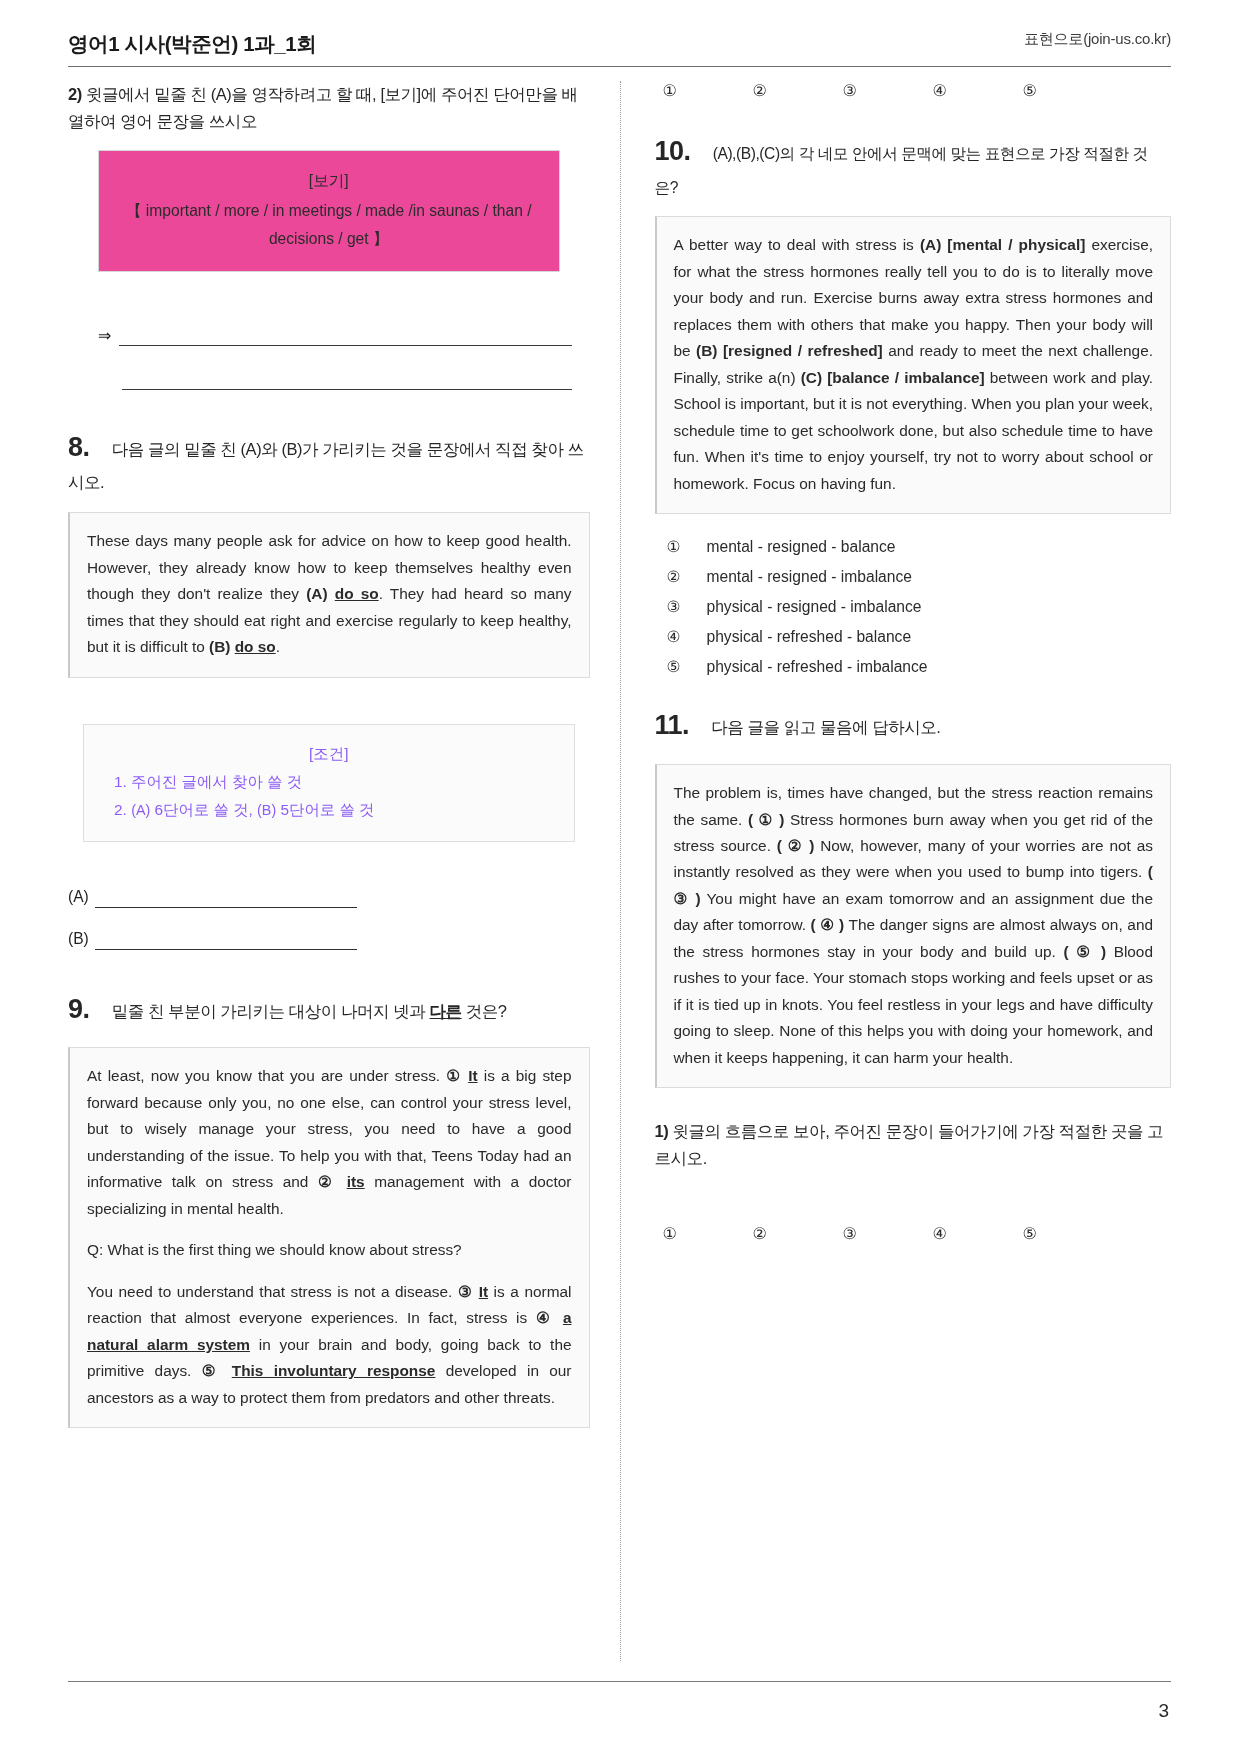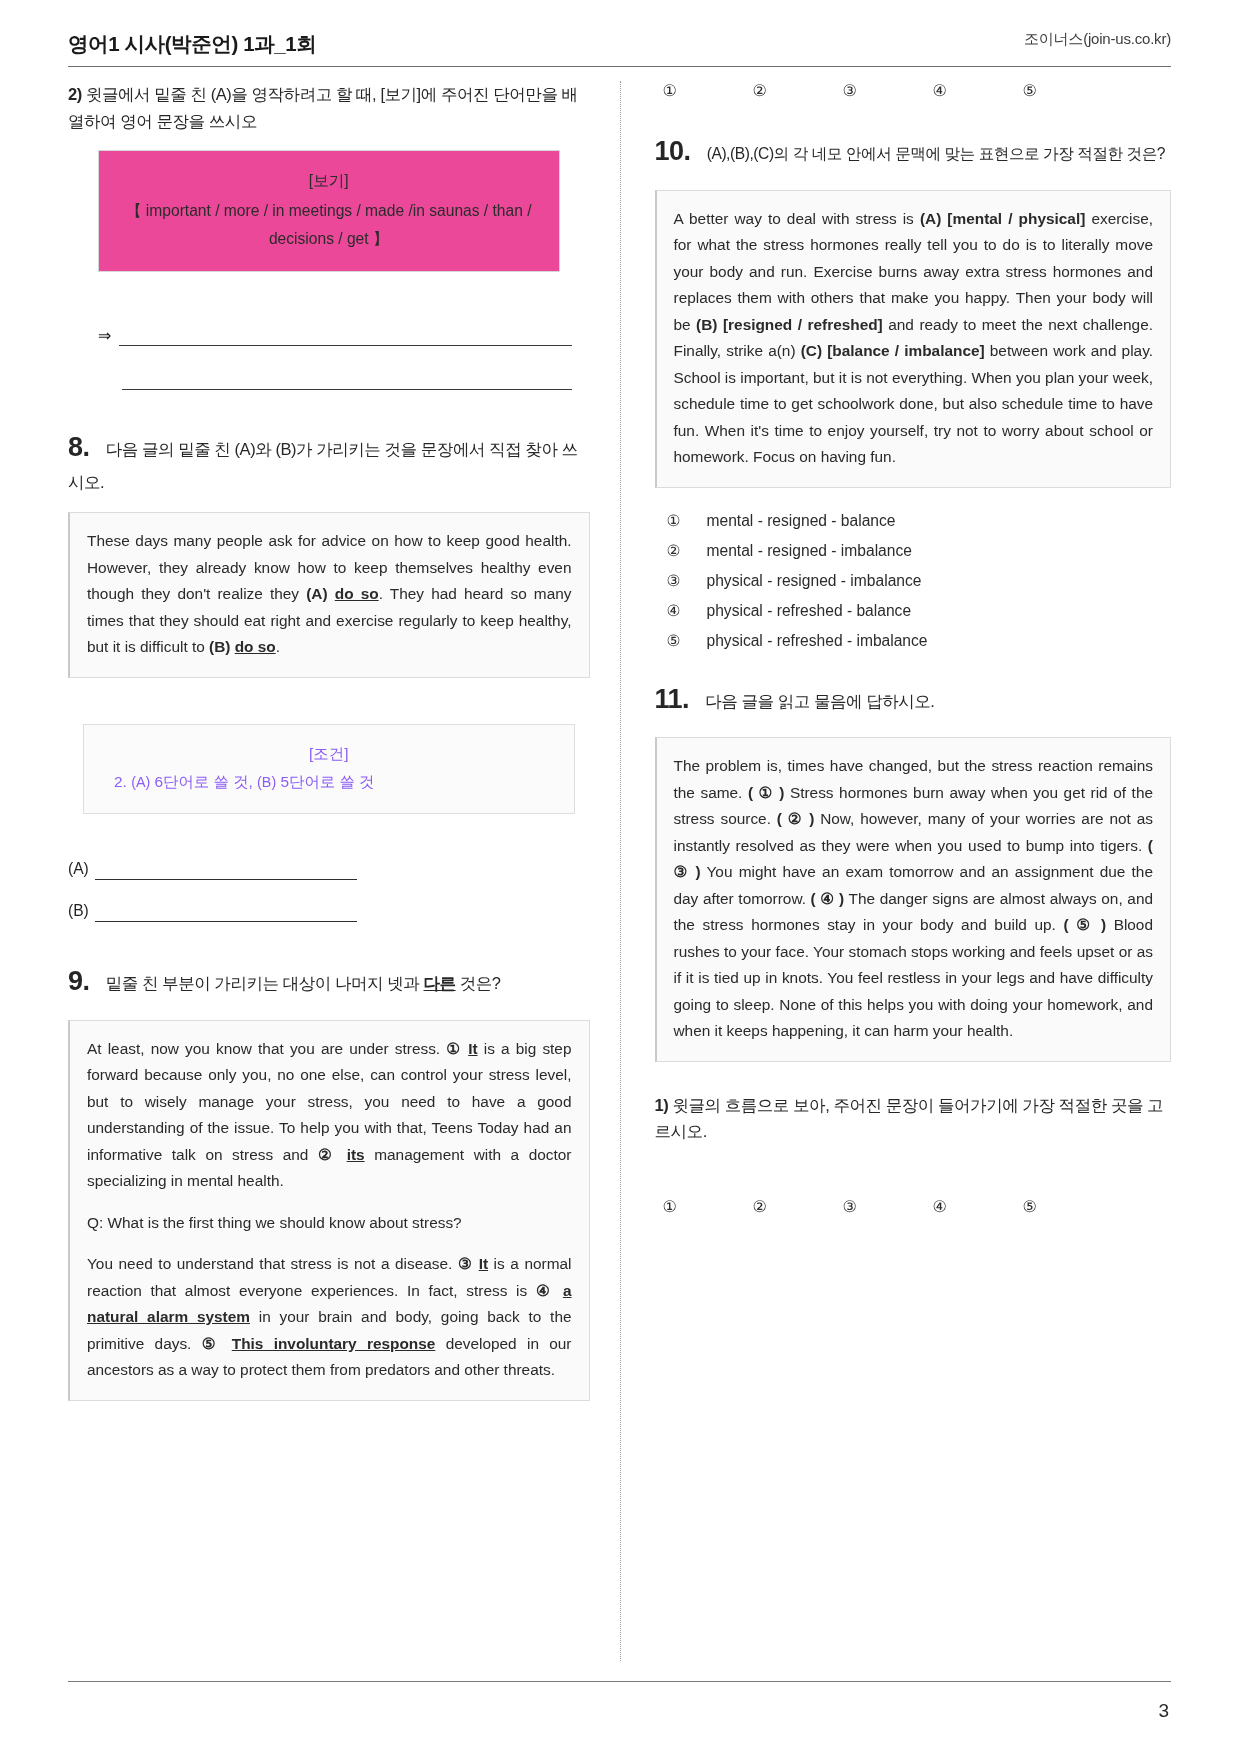--- a/index.html
+++ b/index.html
@@ -64,21 +64,21 @@
     margin: 0 0 16px 0;
   }
   .qnum-sub {
     font-weight: bold;
     font-size: 16.5px;
   }
   .qnum-big {
     font-weight: bold;
     font-size: 27px;
     letter-spacing: -0.5px;
-    margin-right: 12px;
+    margin-right: 18px;
     vertical-align: -1px;
   }
   .qhead-sm { font-size: 15.6px; }
   .u-bold { font-weight: bold; text-decoration: underline; }
 
   
   .boxgi {
     border: 1px solid #d7d7d7;
     background: #ec4899;
     text-align: center;
@@ -203,21 +203,21 @@
   b, .bd { font-weight: bold; }
   u { text-decoration: underline; }
 </style>
 </head>
 <body>
 
 <div class="page">
 
   <div class="header">
     <div class="header-title">영어1 시사(박준언) 1과_1회</div>
-    <div class="header-site">조이너스(join-us.co.kr)</div>
+    <div class="header-site">표현으로(join-us.co.kr)</div>
   </div>
   <div class="header-rule"></div>
 
   <div class="columns">
 
     <div class="col col-left">
 
       <div class="qhead">
         <span class="qnum-sub">2)</span>
         <span>윗글에서 밑줄 친 (A)을 영작하려고 할 때, [보기]에 주어진 단어만을 배열하여 영어 문장을 쓰시오</span>
@@ -247,20 +247,21 @@
       <div class="passage">
         <p>
           <span>These days many people ask for advice on how to keep good health. However, they already know how to keep themselves healthy even though they don't realize they </span><b>(A)</b><span> </span><b><u>do so</u></b><span>. They had heard so many times that they should eat right and exercise regularly to keep healthy, but it is difficult to </span><b>(B)</b><span> </span><b><u>do so</u></b><span>.</span>
         </p>
       </div>
 
       <div class="spacer-46"></div>
 
       <div class="boxcond">
         <div class="cond-title">[조건]</div>
+        <div class="cond-line">1. 주어진 글에서 찾아 쓸 것</div>
         <div class="cond-line">
           <span>2. </span><span class="cond-sm">(A)</span><span> 6단어로 쓸 것, </span><span class="cond-sm">(B)</span><span> 5단어로 쓸 것</span>
         </div>
       </div>
 
       <div class="spacer-46"></div>
 
       <div class="ab-line">
         <span class="ab-lbl">(A)</span>
         <span class="ab-rule"></span>

